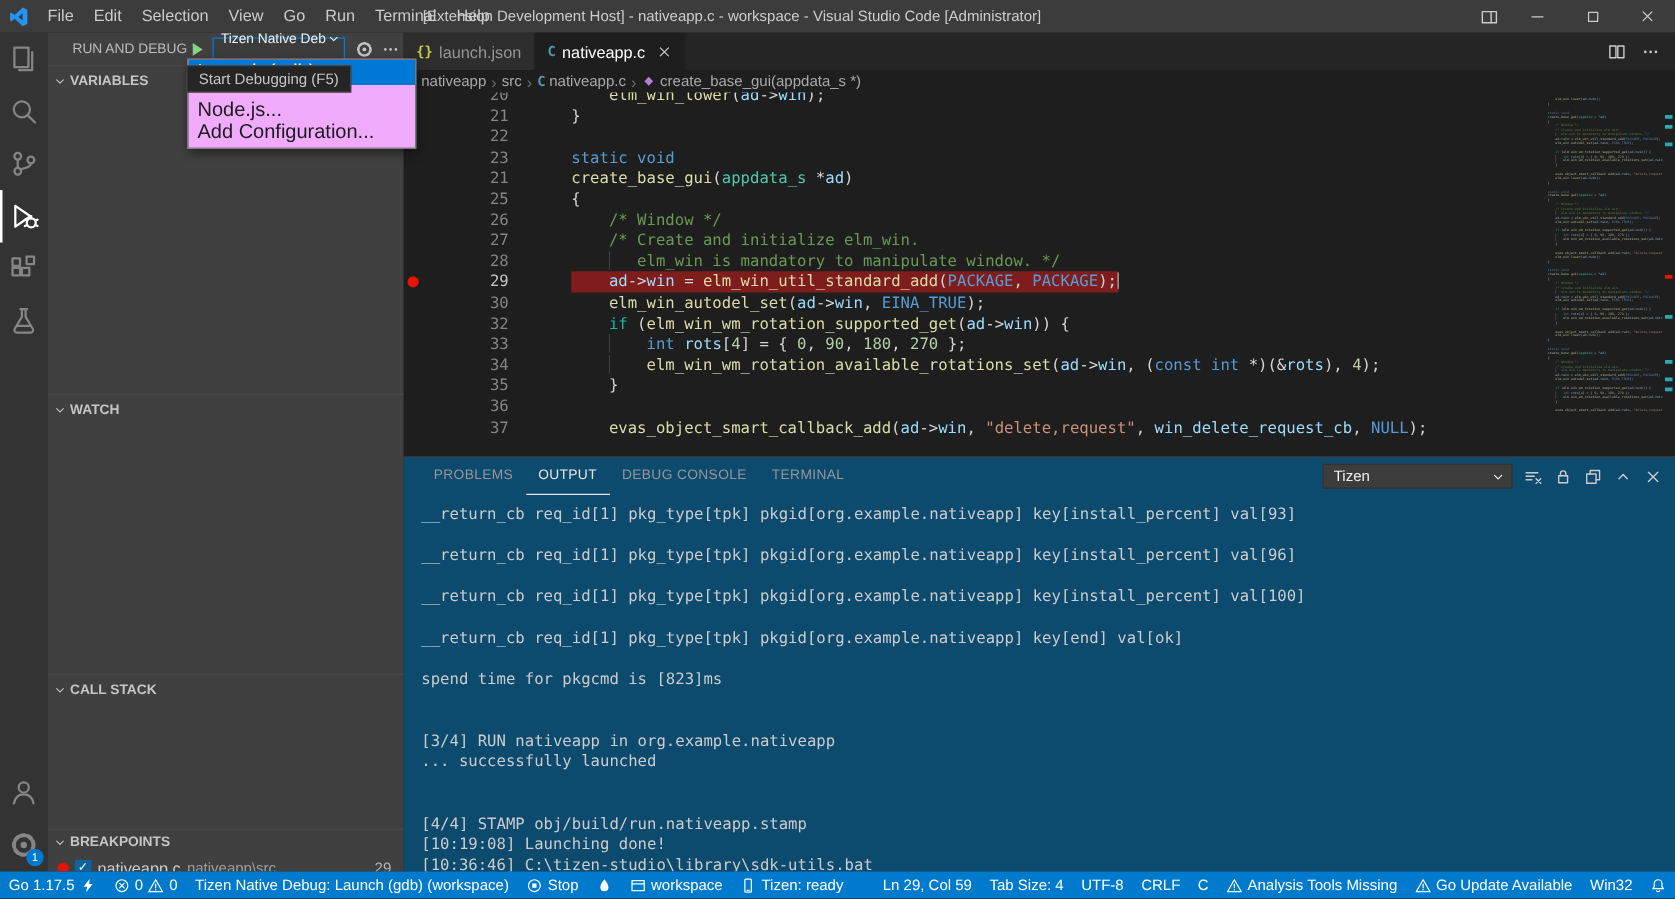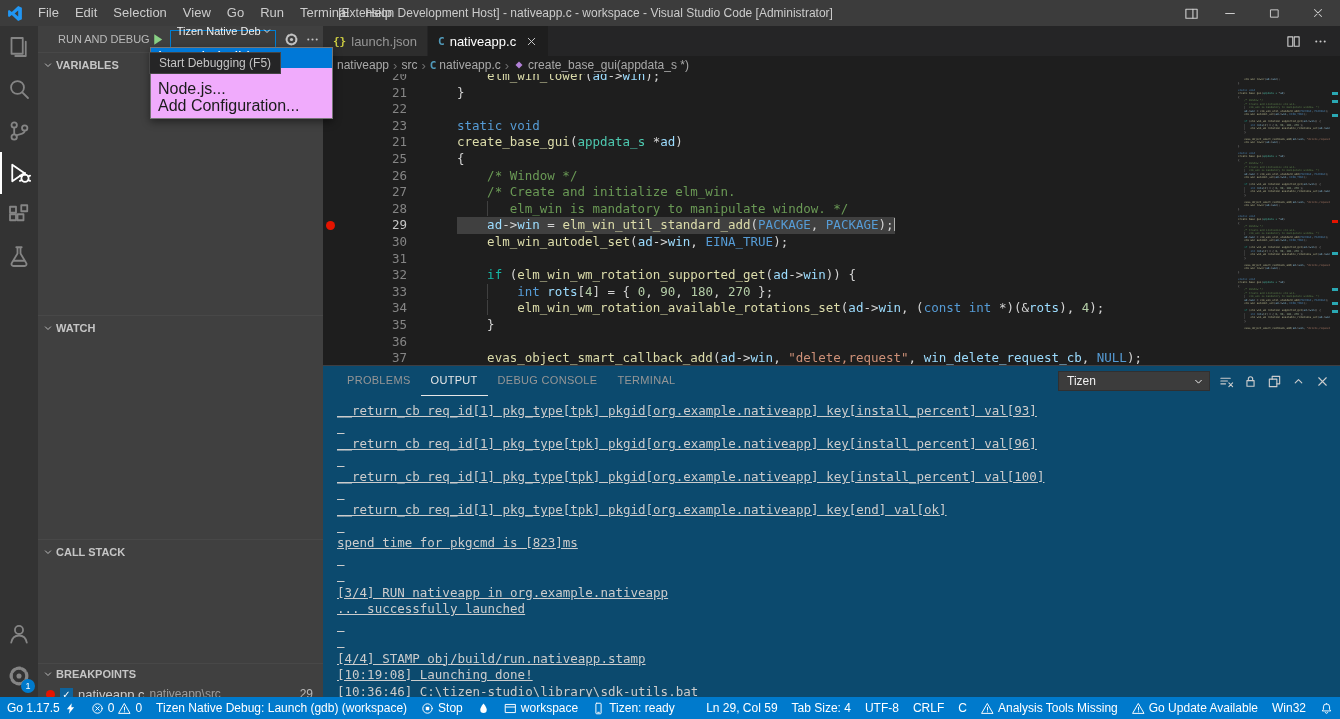--- a/index.html
+++ b/index.html
@@ -57,42 +57,42 @@
   .crumb { display:flex; align-items:center; gap:3px; white-space:nowrap; }
   .crumb-sep { color:#6e6e6e; font-size:13px; }
 
   .code-area { flex:1; position:relative; overflow:hidden; background:#1e1e1e; }
   .code-lines { position:absolute; top:-6px; left:0; right:104px; font-family:"DejaVu Sans Mono", monospace; font-size:12.5px; line-height:16.6px; }
   .cl { display:flex; height:16.6px; white-space:pre;gap:36px; }
   .cl .glyph { width:14px; flex:none; display:flex; align-items:center; justify-content:center; }
   .bp-dot { width:9px; height:9px; border-radius:50%; background:#e51400; }
   .cl .ln { width:34px; flex:none; text-align:right; color:#858585; }
   .cl .ct { margin-left:14px; }
-  .cl.hl .ct { background:#404040; }
+  .cl.hl .ct { background:#7f1d1d; }
   .cl.hl .ln { color:#c6c6c6; }
   .caret { display:inline-block; width:1.5px; height:13px; background:#aeafad; vertical-align:-2px; }
 
   .pl{color:#d4d4d4}.kw{color:#569cd6}.ctl{color:#14b8a6}.fn{color:#dcdcaa}.var{color:#9cdcfe}
   .num{color:#b5cea8}.str{color:#ce9178}.cmt{color:#6a9955}.typ{color:#4ec9b0}.mac{color:#569cd6}
   .ind0{}
   .ind{box-shadow:inset 1px 0 0 #404040;}
 
   .minimap { position:absolute; top:4px; right:10px; width:92px; bottom:0; overflow:hidden; font-family:"DejaVu Sans Mono", monospace; font-size:2.6px; line-height:3.5px; white-space:pre; opacity:.75; }
   .overview-ruler { position:absolute; right:0; top:0; width:10px; bottom:0; }
   .ruler-mark { position:absolute; left:2px; width:6px; height:3px; }
 
   .panel { height:332px; border-top:1px solid #3e3e42; display:flex; flex-direction:column; flex:none; background:#0c4a6e; }
   .panel-header { height:30px; display:flex; align-items:center; padding:0 10px 0 14px; flex:none; }
   .ptab { font-size:11px; color:#969696; padding:0 10px; height:30px; line-height:29px; letter-spacing:.3px; white-space:nowrap; }
   .ptab.active { color:#e7e7e7; border-bottom:1px solid #e7e7e7; }
   .panel-controls { margin-left:auto; display:flex; align-items:center; gap:9px; color:#cccccc; }
   .channel-select { width:152px; height:20px; background:#3c3c3c; border:1px solid #303031; display:flex; align-items:center; font-size:12px; color:#f0f0f0; padding:0 4px 0 8px; }
   .channel-select .sel-label { flex:1; white-space:nowrap; overflow:hidden; }
   .pic { display:flex; align-items:center; }
-  .panel-body { padding:7px 0 0 14px; font-family:"DejaVu Sans Mono", monospace; font-size:12.5px; line-height:16.5px; color:#cccccc; white-space:pre; overflow:hidden; flex:1;text-decoration:underline; }
+  .panel-body { padding:7px 0 0 14px; font-family:"DejaVu Sans Mono", monospace; font-size:12.5px; line-height:16.5px; color:#cccccc; white-space:pre; overflow:hidden; flex:1; }
 
   
   .statusbar { height:22px; background:#007acc; display:flex; align-items:center; color:#ffffff; font-size:12px; }
   .sb-left, .sb-right { display:flex; align-items:center; height:22px; }
   .sb-right { margin-left:auto; }
   .sitem { display:flex; align-items:center; gap:4px; padding:0 7px; height:22px; white-space:nowrap; }
   .sic { display:flex; align-items:center; }
 
   
   .cfg-dropdown { position:absolute; left:150px; top:47px; width:183px; background:#f0abfc; border:1px solid #767676; z-index:50; font-size:16px; color:#1b1b1b; padding-bottom:4px; box-shadow:0 3px 8px rgba(0,0,0,.45); }
@@ -353,21 +353,20 @@
             <div class="cl"><span class="glyph"></span><span class="ln">21</span><span class="ct"><span class="pl">}</span></span></div>
             <div class="cl"><span class="glyph"></span><span class="ln">22</span><span class="ct"></span></div>
             <div class="cl"><span class="glyph"></span><span class="ln">23</span><span class="ct"><span class="kw">static</span><span class="pl"> </span><span class="kw">void</span></span></div>
             <div class="cl"><span class="glyph"></span><span class="ln">21</span><span class="ct"><span class="fn">create_base_gui</span><span class="pl">(</span><span class="typ">appdata_s</span><span class="pl"> *</span><span class="var">ad</span><span class="pl">)</span></span></div>
             <div class="cl"><span class="glyph"></span><span class="ln">25</span><span class="ct"><span class="pl">{</span></span></div>
             <div class="cl"><span class="glyph"></span><span class="ln">26</span><span class="ct"><span class="ind0">    </span><span class="cmt">/* Window */</span></span></div>
             <div class="cl"><span class="glyph"></span><span class="ln">27</span><span class="ct"><span class="ind0">    </span><span class="cmt">/* Create and initialize elm_win.</span></span></div>
             <div class="cl"><span class="glyph"></span><span class="ln">28</span><span class="ct"><span class="ind0">    </span><span class="ind">   </span><span class="cmt">elm_win is mandatory to manipulate window. */</span></span></div>
             <div class="cl hl"><span class="glyph"><span class="bp-dot"></span></span><span class="ln">29</span><span class="ct"><span class="ind0">    </span><span class="var">ad</span><span class="pl">-&gt;</span><span class="var">win</span><span class="pl"> = </span><span class="fn">elm_win_util_standard_add</span><span class="pl">(</span><span class="mac">PACKAGE</span><span class="pl">, </span><span class="mac">PACKAGE</span><span class="pl">);</span><span class="caret"></span></span></div>
             <div class="cl"><span class="glyph"></span><span class="ln">30</span><span class="ct"><span class="ind0">    </span><span class="fn">elm_win_autodel_set</span><span class="pl">(</span><span class="var">ad</span><span class="pl">-&gt;</span><span class="var">win</span><span class="pl">, </span><span class="mac">EINA_TRUE</span><span class="pl">);</span></span></div>
-            <div class="cl"><span class="glyph"></span><span class="ln">31</span><span class="ct"></span></div>
             <div class="cl"><span class="glyph"></span><span class="ln">32</span><span class="ct"><span class="ind0">    </span><span class="ctl">if</span><span class="pl"> (</span><span class="fn">elm_win_wm_rotation_supported_get</span><span class="pl">(</span><span class="var">ad</span><span class="pl">-&gt;</span><span class="var">win</span><span class="pl">)) {</span></span></div>
             <div class="cl"><span class="glyph"></span><span class="ln">33</span><span class="ct"><span class="ind0">    </span><span class="ind">    </span><span class="kw">int</span><span class="pl"> </span><span class="var">rots</span><span class="pl">[</span><span class="num">4</span><span class="pl">] = { </span><span class="num">0</span><span class="pl">, </span><span class="num">90</span><span class="pl">, </span><span class="num">180</span><span class="pl">, </span><span class="num">270</span><span class="pl"> };</span></span></div>
             <div class="cl"><span class="glyph"></span><span class="ln">34</span><span class="ct"><span class="ind0">    </span><span class="ind">    </span><span class="fn">elm_win_wm_rotation_available_rotations_set</span><span class="pl">(</span><span class="var">ad</span><span class="pl">-&gt;</span><span class="var">win</span><span class="pl">, (</span><span class="kw">const</span><span class="pl"> </span><span class="kw">int</span><span class="pl"> *)(&amp;</span><span class="var">rots</span><span class="pl">), </span><span class="num">4</span><span class="pl">);</span></span></div>
             <div class="cl"><span class="glyph"></span><span class="ln">35</span><span class="ct"><span class="ind0">    </span><span class="pl">}</span></span></div>
             <div class="cl"><span class="glyph"></span><span class="ln">36</span><span class="ct"></span></div>
             <div class="cl"><span class="glyph"></span><span class="ln">37</span><span class="ct"><span class="ind0">    </span><span class="fn">evas_object_smart_callback_add</span><span class="pl">(</span><span class="var">ad</span><span class="pl">-&gt;</span><span class="var">win</span><span class="pl">, </span><span class="str">"delete,request"</span><span class="pl">, </span><span class="var">win_delete_request_cb</span><span class="pl">, </span><span class="mac">NULL</span><span class="pl">);</span></span></div>
           </div>
         <div class="minimap" id="minimap"><div><span class="ind0">    </span><span class="fn">elm_win_lower</span><span class="pl">(</span><span class="var">ad</span><span class="pl">-&gt;</span><span class="var">win</span><span class="pl">);</span>&nbsp;</div><div><span class="pl">}</span>&nbsp;</div><div>&nbsp;</div><div><span class="kw">static</span><span class="pl"> </span><span class="kw">void</span>&nbsp;</div><div><span class="fn">create_base_gui</span><span class="pl">(</span><span class="typ">appdata_s</span><span class="pl"> *</span><span class="var">ad</span><span class="pl">)</span>&nbsp;</div><div><span class="pl">{</span>&nbsp;</div><div><span class="ind0">    </span><span class="cmt">/* Window */</span>&nbsp;</div><div><span class="ind0">    </span><span class="cmt">/* Create and initialize elm_win.</span>&nbsp;</div><div><span class="ind0">    </span><span class="ind">   </span><span class="cmt">elm_win is mandatory to manipulate window. */</span>&nbsp;</div><div><span class="ind0">    </span><span class="var">ad</span><span class="pl">-&gt;</span><span class="var">win</span><span class="pl"> = </span><span class="fn">elm_win_util_standard_add</span><span class="pl">(</span><span class="mac">PACKAGE</span><span class="pl">, </span><span class="mac">PACKAGE</span><span class="pl">);</span>&nbsp;</div><div><span class="ind0">    </span><span class="fn">elm_win_autodel_set</span><span class="pl">(</span><span class="var">ad</span><span class="pl">-&gt;</span><span class="var">win</span><span class="pl">, </span><span class="mac">EINA_TRUE</span><span class="pl">);</span>&nbsp;</div><div>&nbsp;</div><div><span class="ind0">    </span><span class="ctl">if</span><span class="pl"> (</span><span class="fn">elm_win_wm_rotation_supported_get</span><span class="pl">(</span><span class="var">ad</span><span class="pl">-&gt;</span><span class="var">win</span><span class="pl">)) {</span>&nbsp;</div><div><span class="ind0">    </span><span class="ind">    </span><span class="kw">int</span><span class="pl"> </span><span class="var">rots</span><span class="pl">[</span><span class="num">4</span><span class="pl">] = { </span><span class="num">0</span><span class="pl">, </span><span class="num">90</span><span class="pl">, </span><span class="num">180</span><span class="pl">, </span><span class="num">270</span><span class="pl"> };</span>&nbsp;</div><div><span class="ind0">    </span><span class="ind">    </span><span class="fn">elm_win_wm_rotation_available_rotations_set</span><span class="pl">(</span><span class="var">ad</span><span class="pl">-&gt;</span><span class="var">win</span>&nbsp;</div><div><span class="ind0">    </span><span class="pl">}</span>&nbsp;</div><div>&nbsp;</div><div><span class="ind0">    </span><span class="fn">evas_object_smart_callback_add</span><span class="pl">(</span><span class="var">ad</span><span class="pl">-&gt;</span><span class="var">win</span><span class="pl">, </span><span class="str">"delete,request"</span>&nbsp;</div><div><span class="ind0">    </span><span class="fn">elm_win_lower</span><span class="pl">(</span><span class="var">ad</span><span class="pl">-&gt;</span><span class="var">win</span><span class="pl">);</span>&nbsp;</div><div><span class="pl">}</span>&nbsp;</div><div>&nbsp;</div><div><span class="kw">static</span><span class="pl"> </span><span class="kw">void</span>&nbsp;</div><div><span class="fn">create_base_gui</span><span class="pl">(</span><span class="typ">appdata_s</span><span class="pl"> *</span><span class="var">ad</span><span class="pl">)</span>&nbsp;</div><div><span class="pl">{</span>&nbsp;</div><div><span class="ind0">    </span><span class="cmt">/* Window */</span>&nbsp;</div><div><span class="ind0">    </span><span class="cmt">/* Create and initialize elm_win.</span>&nbsp;</div><div><span class="ind0">    </span><span class="ind">   </span><span class="cmt">elm_win is mandatory to manipulate window. */</span>&nbsp;</div><div><span class="ind0">    </span><span class="var">ad</span><span class="pl">-&gt;</span><span class="var">win</span><span class="pl"> = </span><span class="fn">elm_win_util_standard_add</span><span class="pl">(</span><span class="mac">PACKAGE</span><span class="pl">, </span><span class="mac">PACKAGE</span><span class="pl">);</span>&nbsp;</div><div><span class="ind0">    </span><span class="fn">elm_win_autodel_set</span><span class="pl">(</span><span class="var">ad</span><span class="pl">-&gt;</span><span class="var">win</span><span class="pl">, </span><span class="mac">EINA_TRUE</span><span class="pl">);</span>&nbsp;</div><div>&nbsp;</div><div><span class="ind0">    </span><span class="ctl">if</span><span class="pl"> (</span><span class="fn">elm_win_wm_rotation_supported_get</span><span class="pl">(</span><span class="var">ad</span><span class="pl">-&gt;</span><span class="var">win</span><span class="pl">)) {</span>&nbsp;</div><div><span class="ind0">    </span><span class="ind">    </span><span class="kw">int</span><span class="pl"> </span><span class="var">rots</span><span class="pl">[</span><span class="num">4</span><span class="pl">] = { </span><span class="num">0</span><span class="pl">, </span><span class="num">90</span><span class="pl">, </span><span class="num">180</span><span class="pl">, </span><span class="num">270</span><span class="pl"> };</span>&nbsp;</div><div><span class="ind0">    </span><span class="ind">    </span><span class="fn">elm_win_wm_rotation_available_rotations_set</span><span class="pl">(</span><span class="var">ad</span><span class="pl">-&gt;</span><span class="var">win</span>&nbsp;</div><div><span class="ind0">    </span><span class="pl">}</span>&nbsp;</div><div>&nbsp;</div><div><span class="ind0">    </span><span class="fn">evas_object_smart_callback_add</span><span class="pl">(</span><span class="var">ad</span><span class="pl">-&gt;</span><span class="var">win</span><span class="pl">, </span><span class="str">"delete,request"</span>&nbsp;</div><div><span class="ind0">    </span><span class="fn">elm_win_lower</span><span class="pl">(</span><span class="var">ad</span><span class="pl">-&gt;</span><span class="var">win</span><span class="pl">);</span>&nbsp;</div><div><span class="pl">}</span>&nbsp;</div><div>&nbsp;</div><div><span class="kw">static</span><span class="pl"> </span><span class="kw">void</span>&nbsp;</div><div><span class="fn">create_base_gui</span><span class="pl">(</span><span class="typ">appdata_s</span><span class="pl"> *</span><span class="var">ad</span><span class="pl">)</span>&nbsp;</div><div><span class="pl">{</span>&nbsp;</div><div><span class="ind0">    </span><span class="cmt">/* Window */</span>&nbsp;</div><div><span class="ind0">    </span><span class="cmt">/* Create and initialize elm_win.</span>&nbsp;</div><div><span class="ind0">    </span><span class="ind">   </span><span class="cmt">elm_win is mandatory to manipulate window. */</span>&nbsp;</div><div><span class="ind0">    </span><span class="var">ad</span><span class="pl">-&gt;</span><span class="var">win</span><span class="pl"> = </span><span class="fn">elm_win_util_standard_add</span><span class="pl">(</span><span class="mac">PACKAGE</span><span class="pl">, </span><span class="mac">PACKAGE</span><span class="pl">);</span>&nbsp;</div><div><span class="ind0">    </span><span class="fn">elm_win_autodel_set</span><span class="pl">(</span><span class="var">ad</span><span class="pl">-&gt;</span><span class="var">win</span><span class="pl">, </span><span class="mac">EINA_TRUE</span><span class="pl">);</span>&nbsp;</div><div>&nbsp;</div><div><span class="ind0">    </span><span class="ctl">if</span><span class="pl"> (</span><span class="fn">elm_win_wm_rotation_supported_get</span><span class="pl">(</span><span class="var">ad</span><span class="pl">-&gt;</span><span class="var">win</span><span class="pl">)) {</span>&nbsp;</div><div><span class="ind0">    </span><span class="ind">    </span><span class="kw">int</span><span class="pl"> </span><span class="var">rots</span><span class="pl">[</span><span class="num">4</span><span class="pl">] = { </span><span class="num">0</span><span class="pl">, </span><span class="num">90</span><span class="pl">, </span><span class="num">180</span><span class="pl">, </span><span class="num">270</span><span class="pl"> };</span>&nbsp;</div><div><span class="ind0">    </span><span class="ind">    </span><span class="fn">elm_win_wm_rotation_available_rotations_set</span><span class="pl">(</span><span class="var">ad</span><span class="pl">-&gt;</span><span class="var">win</span>&nbsp;</div><div><span class="ind0">    </span><span class="pl">}</span>&nbsp;</div><div>&nbsp;</div><div><span class="ind0">    </span><span class="fn">evas_object_smart_callback_add</span><span class="pl">(</span><span class="var">ad</span><span class="pl">-&gt;</span><span class="var">win</span><span class="pl">, </span><span class="str">"delete,request"</span>&nbsp;</div><div><span class="ind0">    </span><span class="fn">elm_win_lower</span><span class="pl">(</span><span class="var">ad</span><span class="pl">-&gt;</span><span class="var">win</span><span class="pl">);</span>&nbsp;</div><div><span class="pl">}</span>&nbsp;</div><div>&nbsp;</div><div><span class="kw">static</span><span class="pl"> </span><span class="kw">void</span>&nbsp;</div><div><span class="fn">create_base_gui</span><span class="pl">(</span><span class="typ">appdata_s</span><span class="pl"> *</span><span class="var">ad</span><span class="pl">)</span>&nbsp;</div><div><span class="pl">{</span>&nbsp;</div><div><span class="ind0">    </span><span class="cmt">/* Window */</span>&nbsp;</div><div><span class="ind0">    </span><span class="cmt">/* Create and initialize elm_win.</span>&nbsp;</div><div><span class="ind0">    </span><span class="ind">   </span><span class="cmt">elm_win is mandatory to manipulate window. */</span>&nbsp;</div><div><span class="ind0">    </span><span class="var">ad</span><span class="pl">-&gt;</span><span class="var">win</span><span class="pl"> = </span><span class="fn">elm_win_util_standard_add</span><span class="pl">(</span><span class="mac">PACKAGE</span><span class="pl">, </span><span class="mac">PACKAGE</span><span class="pl">);</span>&nbsp;</div><div><span class="ind0">    </span><span class="fn">elm_win_autodel_set</span><span class="pl">(</span><span class="var">ad</span><span class="pl">-&gt;</span><span class="var">win</span><span class="pl">, </span><span class="mac">EINA_TRUE</span><span class="pl">);</span>&nbsp;</div><div>&nbsp;</div><div><span class="ind0">    </span><span class="ctl">if</span><span class="pl"> (</span><span class="fn">elm_win_wm_rotation_supported_get</span><span class="pl">(</span><span class="var">ad</span><span class="pl">-&gt;</span><span class="var">win</span><span class="pl">)) {</span>&nbsp;</div><div><span class="ind0">    </span><span class="ind">    </span><span class="kw">int</span><span class="pl"> </span><span class="var">rots</span><span class="pl">[</span><span class="num">4</span><span class="pl">] = { </span><span class="num">0</span><span class="pl">, </span><span class="num">90</span><span class="pl">, </span><span class="num">180</span><span class="pl">, </span><span class="num">270</span><span class="pl"> };</span>&nbsp;</div><div><span class="ind0">    </span><span class="ind">    </span><span class="fn">elm_win_wm_rotation_available_rotations_set</span><span class="pl">(</span><span class="var">ad</span><span class="pl">-&gt;</span><span class="var">win</span>&nbsp;</div><div><span class="ind0">    </span><span class="pl">}</span>&nbsp;</div><div>&nbsp;</div><div><span class="ind0">    </span><span class="fn">evas_object_smart_callback_add</span><span class="pl">(</span><span class="var">ad</span><span class="pl">-&gt;</span><span class="var">win</span><span class="pl">, </span><span class="str">"delete,request"</span>&nbsp;</div></div>
         <div class="overview-ruler">
           <div class="ruler-mark" style="top:18px;background:#2aa8b3;"></div>

